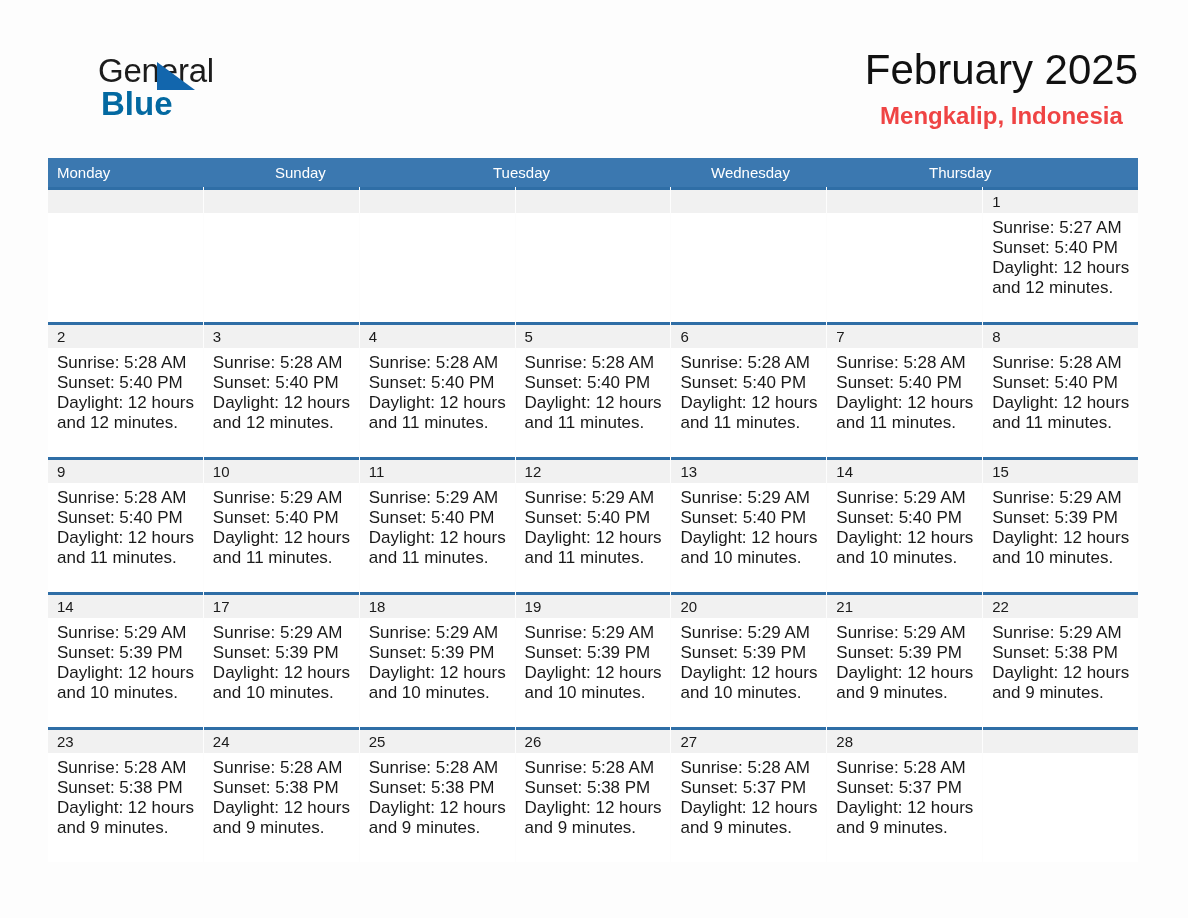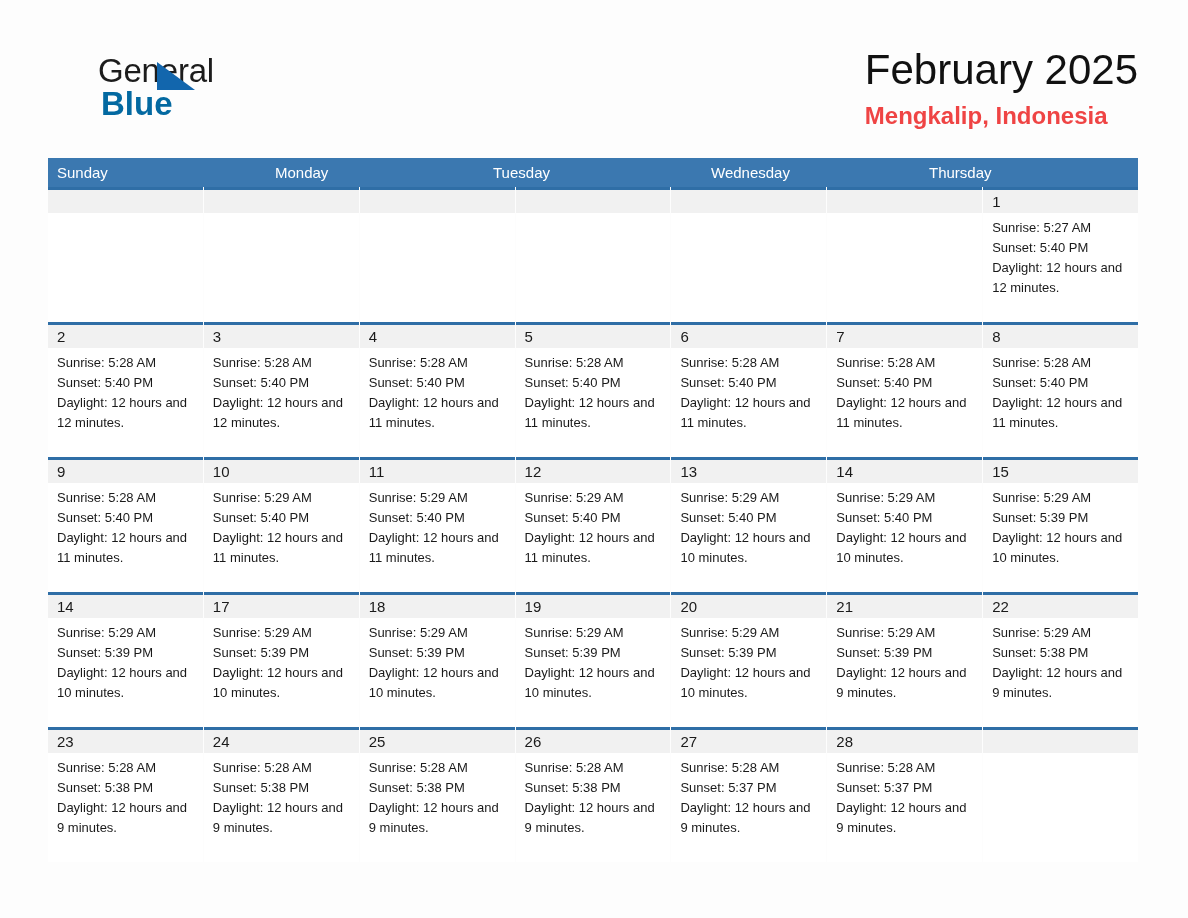--- a/index.html
+++ b/index.html
@@ -62,21 +62,21 @@
     top: 33px;
     font-size: 33px;
     line-height: 38px;
     color: #0369a1;
     font-weight: 700;
   }
   .title-block {
     position: absolute;
     right: 0;
     top: 0;
-    text-align: left;
+    text-align: center;
     margin-left: 8px;
   }
   .month-title {
     font-size: 42px;
     line-height: 52px;
     font-weight: 400;
     color: #111;
     white-space: nowrap;
   }
   .location {
@@ -127,21 +127,21 @@
     background: #f1f1f1;
     height: 23px;
     font-size: 15px;
     line-height: 23px;
     padding-left: 9px;
     color: #1a1a1a;
     box-sizing: border-box;
   }
   .cell .details {
     padding: 5px 8px 0 9px;
-    font-size: 13px;
+    font-size: 17px;
     line-height: 20px;
     color: #1a1a1a;
   }
   .cell .details div { white-space: nowrap; }
   .cell .details .daylight { white-space: normal; }
 </style>
 </head>
 <body>
 
 <div class="page">
@@ -156,22 +156,22 @@
 
     <div class="title-block">
       <div class="month-title">February 2025</div>
       <div class="location">Mengkalip, Indonesia</div>
     </div>
 
   </div>
 
   <div class="calendar">
     <div class="weekday-row" id="weekday-row">
+        <div class="weekday">Monday</div>
         <div class="weekday">Sunday</div>
-        <div class="weekday">Monday</div>
         <div class="weekday">Tuesday</div>
         <div class="weekday">Wednesday</div>
         <div class="weekday">Thursday</div>
       </div>
     <div id="weeks-container">
         <div class="week">
           <div class="cell empty">
             <div class="daynum-band"></div>
           </div>
           <div class="cell empty">

